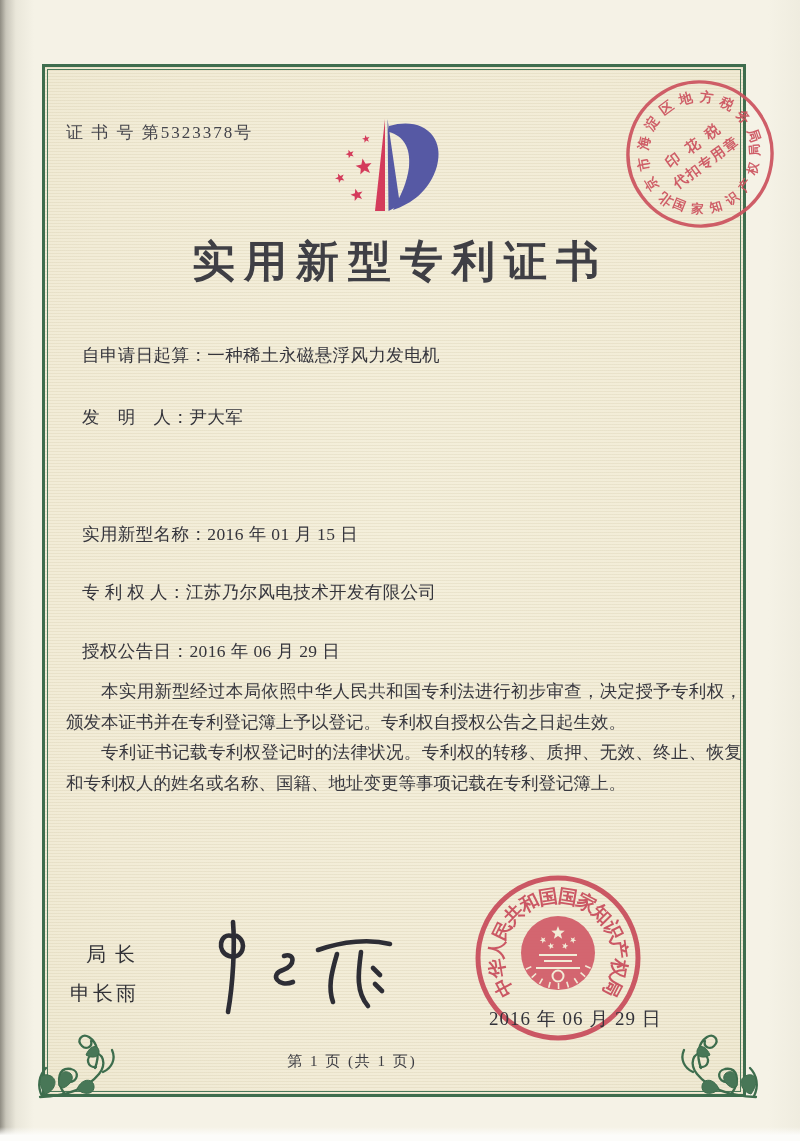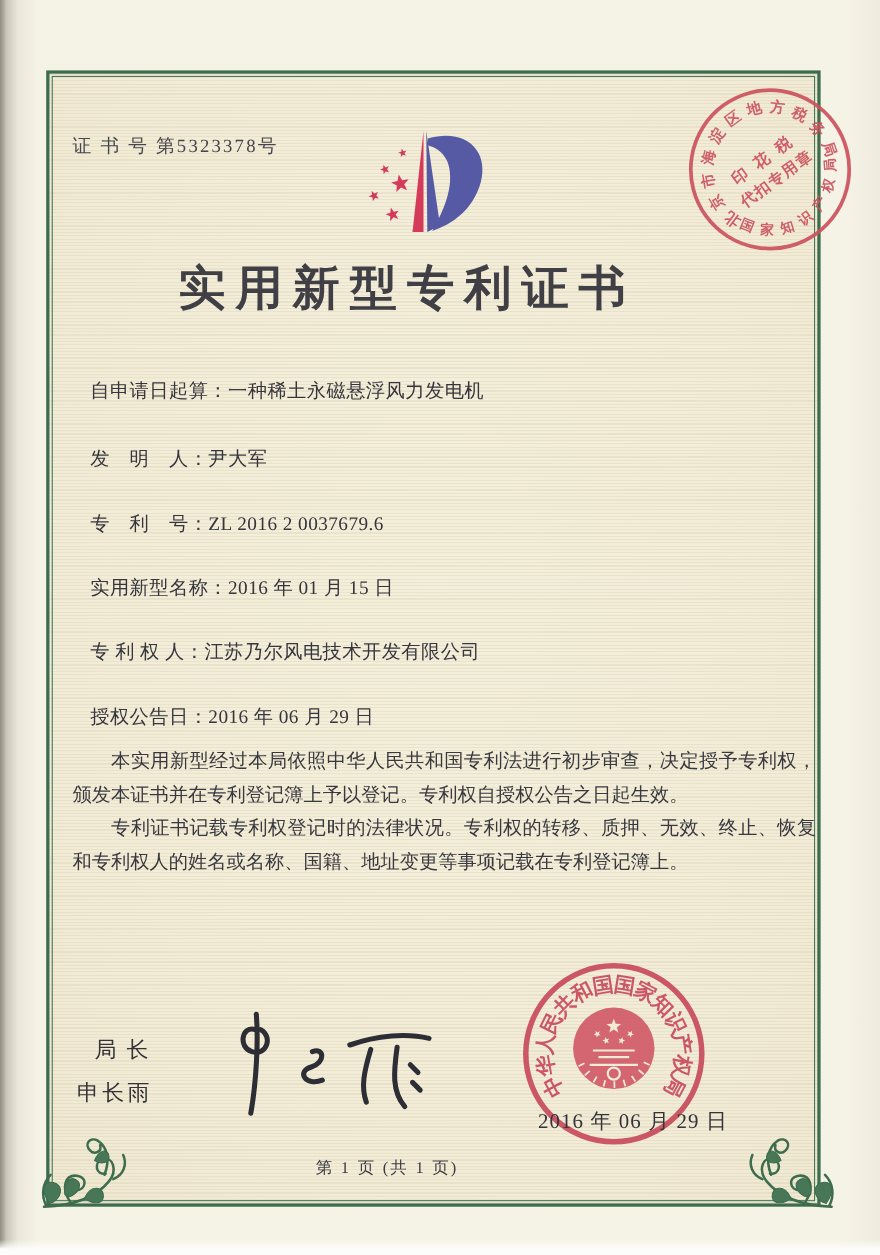--- a/index.html
+++ b/index.html
@@ -19,21 +19,21 @@
     border:3px solid #3e6d4e;
     background:
       repeating-linear-gradient(180deg, rgba(170,155,110,0.13) 0px, rgba(170,155,110,0.13) 1px, rgba(0,0,0,0) 1px, rgba(0,0,0,0) 3px),
       radial-gradient(ellipse at 50% 45%, #f4efdb 0%, #f2ecd7 70%, #efe9d2 100%);
   }
   .frame::before{
     content:'';position:absolute;inset:2px;border:1px solid #49785a;pointer-events:none;
   }
   .abs{position:absolute;}
   .cert-no{left:66px;top:121px;font-size:17px;letter-spacing:2px;color:#45454c;}
-  .title{left:0;top:233px;width:740px;text-align:center;font-size:43px;font-weight:600;
+  .title{left:0;top:233px;width:800px;text-align:center;font-size:43px;font-weight:600;
          letter-spacing:9px;color:#3f3f45;}
   .field-row{left:82px;font-size:17.5px;color:#35353c;letter-spacing:0.4px;white-space:nowrap;}
   .field-label{display:inline;}
   .field-value{display:inline;font-family:Liberation Serif, serif;}
   .body-text{left:66px;top:676px;width:676px;font-size:17.5px;line-height:30.5px;
              color:#38383f;text-align:justify;}
   .body-text p{margin:0;text-indent:2em;}
   .officer-role{left:86px;top:941px;font-size:20px;letter-spacing:9px;color:#333338;}
   .officer-name{left:70px;top:980px;font-size:20px;letter-spacing:3px;color:#333338;}
   .seal-date{left:489px;top:1006px;font-size:19px;letter-spacing:1px;color:#33333a;z-index:6;}
@@ -101,23 +101,20 @@
     </g>
   </svg>
 
   <div class="abs title">实用新型专利证书</div>
 
   <div class="abs field-row" style="top:343px;">
     <span class="field-label">自申请日起算</span><span>：</span><span class="field-value">一种稀土永磁悬浮风力发电机</span>
   </div>
   <div class="abs field-row" style="top:405px;text-align:right;">
     <span class="field-label">发　明　人</span><span>：</span><span class="field-value">尹大军</span>
-  </div>
-  <div class="abs field-row" style="top:464px;">
-    <span class="field-label">专　利　号</span><span>：</span><span class="field-value">ZL 2016 2 0037679.6</span>
   </div>
   <div class="abs field-row" style="top:522px;">
     <span class="field-label">实用新型名称</span><span>：</span><span class="field-value">2016 年 01 月 15 日</span>
   </div>
   <div class="abs field-row" style="top:580px;">
     <span class="field-label">专 利 权 人</span><span>：</span><span class="field-value">江苏乃尔风电技术开发有限公司</span>
   </div>
   <div class="abs field-row" style="top:639px;">
     <span class="field-label">授权公告日</span><span>：</span><span class="field-value">2016 年 06 月 29 日</span>
   </div>

